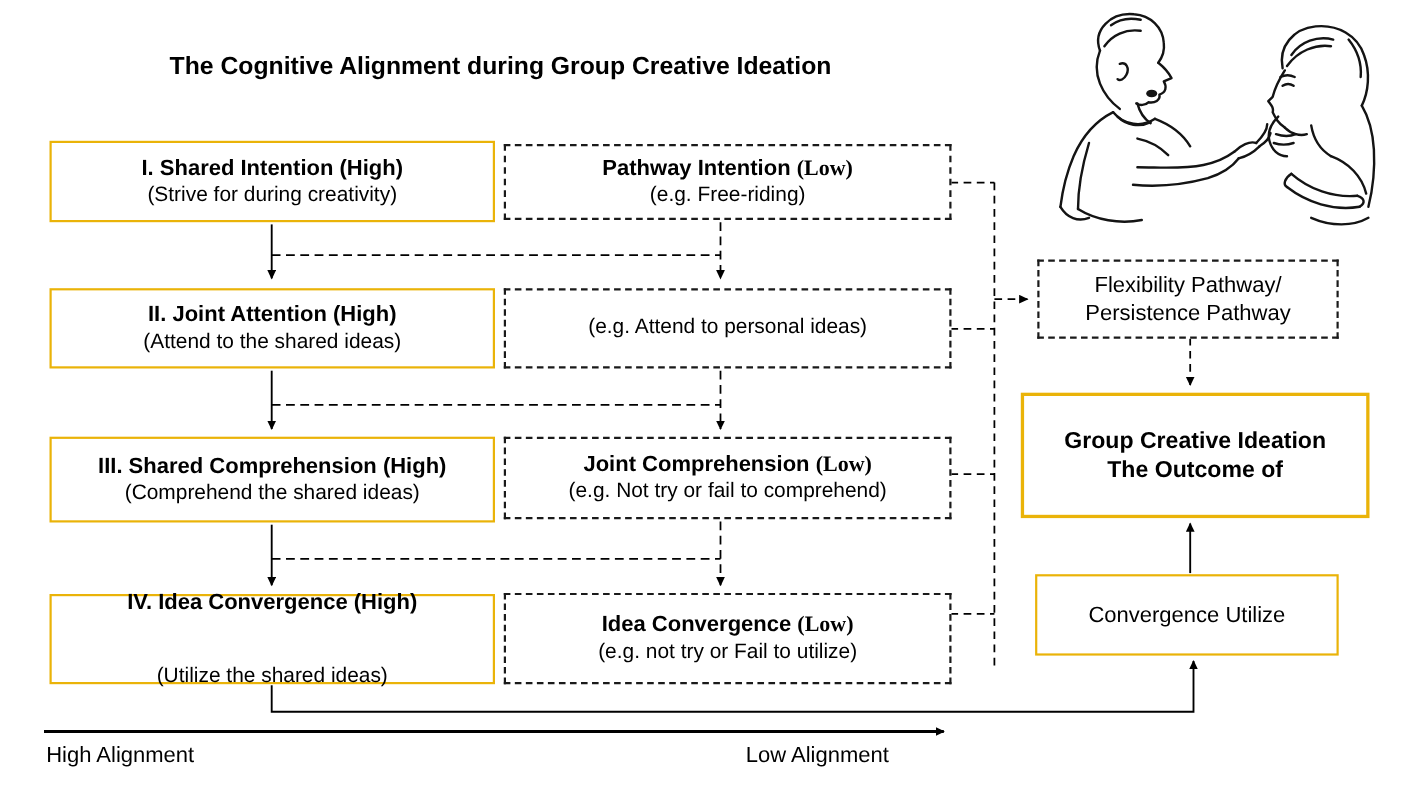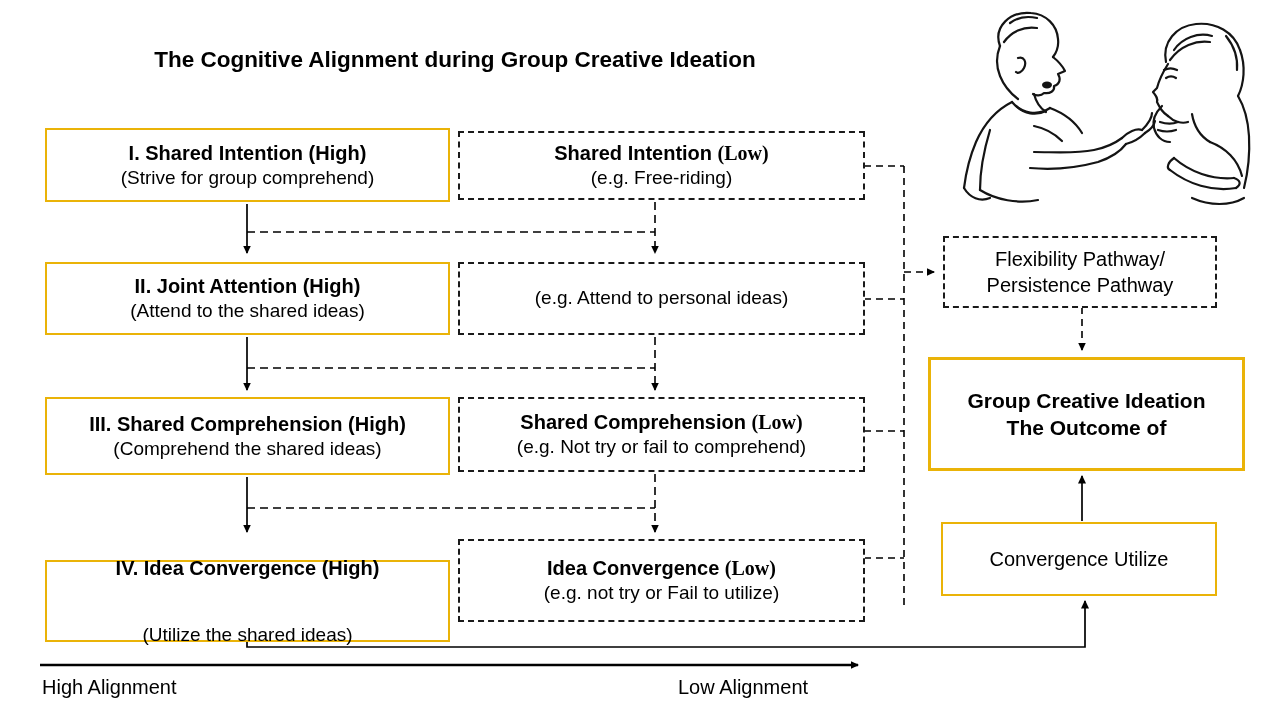--- a/index.html
+++ b/index.html
@@ -67,44 +67,44 @@
     <path d="M864,558 H904" stroke="#000" stroke-width="1.6" stroke-dasharray="7 5" fill="none"></path>
     <path d="M904,166 V608" stroke="#000" stroke-width="1.6" stroke-dasharray="7 5" fill="none"></path>
     <path d="M904,272 H934" stroke="#000" stroke-width="1.6" stroke-dasharray="7 5" fill="none" marker-end="url(#ah)"></path>
     <path d="M1082,307 V350" stroke="#000" stroke-width="1.6" stroke-dasharray="7 5" fill="none" marker-end="url(#ah)"></path>
   </svg>
 
   <div id="title">The Cognitive Alignment during Group Creative Ideation</div>
 
   <div class="box solid b-high" style="top:128px;height:70px;">
     <div class="t">I. Shared Intention (High)</div>
-    <div class="s">(Strive for group comprehend)</div>
+    <div class="s">(Strive for during creativity)</div>
   </div>
   <div class="box solid b-high" style="top:397px;height:74px;">
     <div class="t">III. Shared Comprehension (High)</div>
     <div class="s">(Comprehend the shared ideas)</div>
   </div>
   <div class="box solid b-high" style="top:262px;height:69px;">
     <div class="t">II. Joint Attention (High)</div>
     <div class="s">(Attend to the shared ideas)</div>
   </div>
-  <div class="box solid b-high" style="top:560px;height:78px;gap:42px;">
+  <div class="box solid b-high" style="top:540px;height:78px;gap:42px;">
     <div class="t">IV. Idea Convergence (High)</div>
     <div class="s">(Utilize the shared ideas)</div>
   </div>
 
   <div class="box dashed b-low" style="top:131px;height:65px;">
-    <div class="t"><span>Shared Intention </span><span class="serif-low">(Low)</span></div>
+    <div class="t"><span>Pathway Intention </span><span class="serif-low">(Low)</span></div>
     <div class="s">(e.g. Free-riding)</div>
   </div>
   <div class="box dashed b-low" style="top:262px;height:69px;">
     <div class="s">(e.g. Attend to personal ideas)</div>
   </div>
   <div class="box dashed b-low" style="top:397px;height:71px;">
-    <div class="t"><span>Shared Comprehension </span><span class="serif-low">(Low)</span></div>
+    <div class="t"><span>Joint Comprehension </span><span class="serif-low">(Low)</span></div>
     <div class="s">(e.g. Not try or fail to comprehend)</div>
   </div>
   <div class="box dashed b-low" style="top:539px;height:79px;">
     <div class="t"><span>Idea Convergence </span><span class="serif-low">(Low)</span></div>
     <div class="s">(e.g. not try or Fail to utilize)</div>
   </div>
 
   <div class="box dashed" id="flex-box">
     <div>Flexibility Pathway/</div>
     <div>Persistence Pathway</div>

